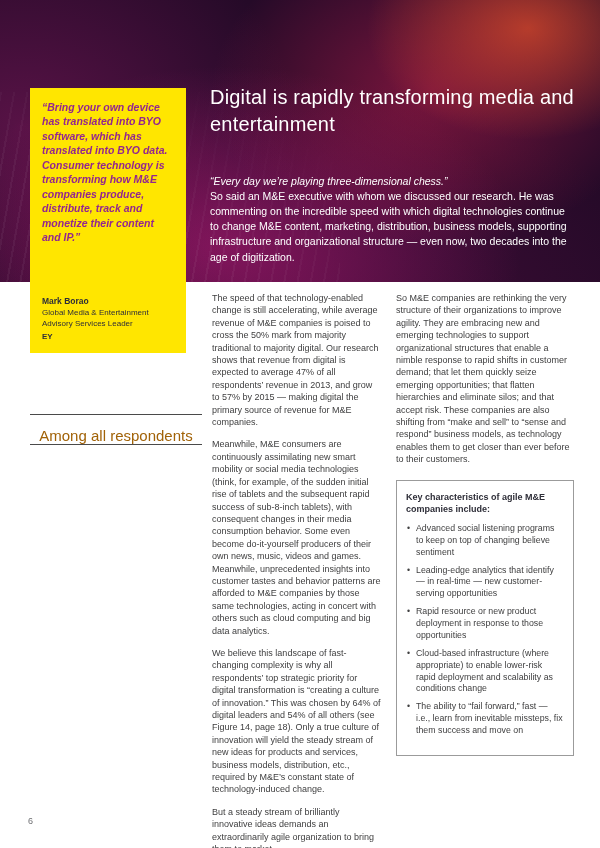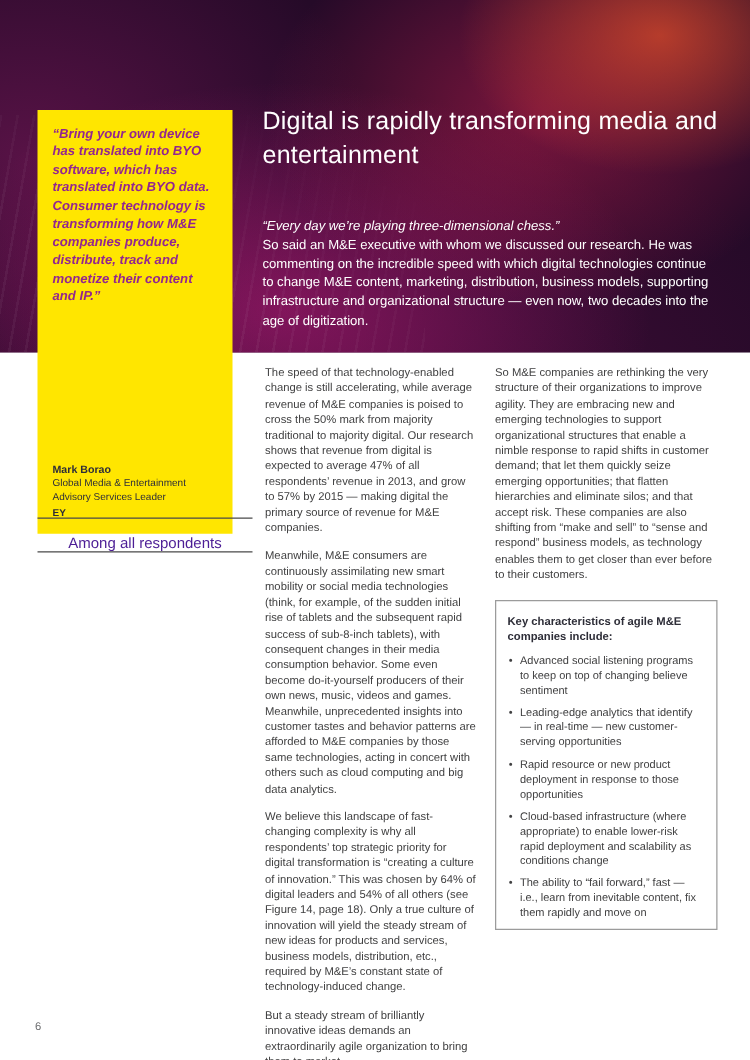--- a/index.html
+++ b/index.html
@@ -31,57 +31,57 @@
   }
 
   
   .hero-text { position:absolute; left:210px; top:84px; width:366px; color:#ffffff; }
   .hero-title { font-size:20px; font-weight:400; line-height:1.35; letter-spacing:.2px; }
   .hero-sub   { margin-top:36px; font-size:10.5px; font-style:italic; font-weight:normal; line-height:1.4; }
   .hero-body  { font-size:10.5px; line-height:1.45; }
 
   
   .quote-box {
-    position:absolute; left:30px; top:88px; width:156px; height:339px;
+    position:absolute; left:30px; top:88px; width:156px; height:265px;
     background:#ffe600; padding:12px 12px 12px 12px;
     display:flex; flex-direction:column;
   }
   .quote-text {
     font-size:10.5px; font-style:italic; color:#93268f;
     line-height:1.38; font-weight:bold;
   }
   .quote-attrib { margin-top:auto; }
   .quote-author { font-size:8.5px; font-weight:bold; color:#2e2e38; }
   .quote-role   { font-size:8px; color:#2e2e38; line-height:1.35; margin-top:2px; }
   .quote-co     { font-size:8px; font-weight:bold; color:#2e2e38; margin-top:2px; }
 
   
   .stat {
     position:absolute; left:30px; top:414px; width:172px; text-align:center;
   }
   .stat-rule { border:0; border-top:1px solid #4a4a4a; }
-  .stat-intro { margin-top:12px; font-size:12px; color:#4c1d95; }
+  .stat-intro { margin-top:12px; font-size:15px; color:#a16207; }
   .stat-big {
     margin-top:8px; font-size:31px; line-height:1.12; font-weight:bold;
     color:#ffe600; letter-spacing:-.5px;
   }
   .stat-detail {
     margin-top:10px; font-size:13.5px; line-height:1.35; color:#6d6e71;
     padding-bottom:14px;
   }
 
   
   .col { position:absolute; top:292px; font-size:9px; line-height:1.38; color:#404041; }
   .col-mid   { left:212px; width:170px; }
   .col-right { left:396px; width:178px; }
   .col p { margin-bottom:10px; }
 
   
   .key-box {
-    margin-top:14px; border:1px solid #9b9b9b; padding:10px 9px 0 9px;
+    margin-top:14px; border:1px solid #9b9b9b; padding:10px 9px 12px 9px;
   }
   .key-title { font-size:9px; font-weight:bold; line-height:1.35; margin-bottom:8px; color:#2e2e38; }
   .key-box ul { list-style:none; }
   .key-box li {
     position:relative; padding-left:10px; margin-bottom:6px;
     font-size:8.8px; line-height:1.35; color:#404041;
   }
   .key-box li::before { content:"\2022"; position:absolute; left:1px; top:0; }
 
   
@@ -127,20 +127,20 @@
   <div class="col col-right">
     <p>So M&amp;E companies are rethinking the very structure of their organizations to improve agility. They are embracing new and emerging technologies to support organizational structures that enable a nimble response to rapid shifts in customer demand; that let them quickly seize emerging opportunities; that flatten hierarchies and eliminate silos; and that accept risk. These companies are also shifting from “make and sell” to “sense and respond” business models, as technology enables them to get closer than ever before to their customers.</p>
 
     <div class="key-box">
       <div class="key-title">Key characteristics of agile M&amp;E companies include:</div>
       <ul>
         <li>Advanced social listening programs to keep on top of changing believe sentiment</li>
         <li>Leading-edge analytics that identify — in real-time — new customer-serving opportunities</li>
         <li>Rapid resource or new product deployment in response to those opportunities</li>
         <li>Cloud-based infrastructure (where appropriate) to enable lower-risk rapid deployment and scalability as conditions change</li>
-        <li>The ability to “fail forward,” fast — i.e., learn from inevitable content, fix them rapidly and move on</li>
+        <li>The ability to “fail forward,” fast — i.e., learn from inevitable missteps, fix them success and move on</li>
       </ul>
     </div>
   </div>
 
   <div class="page-num">6</div>
 
 </div>
 
 </body></html>

